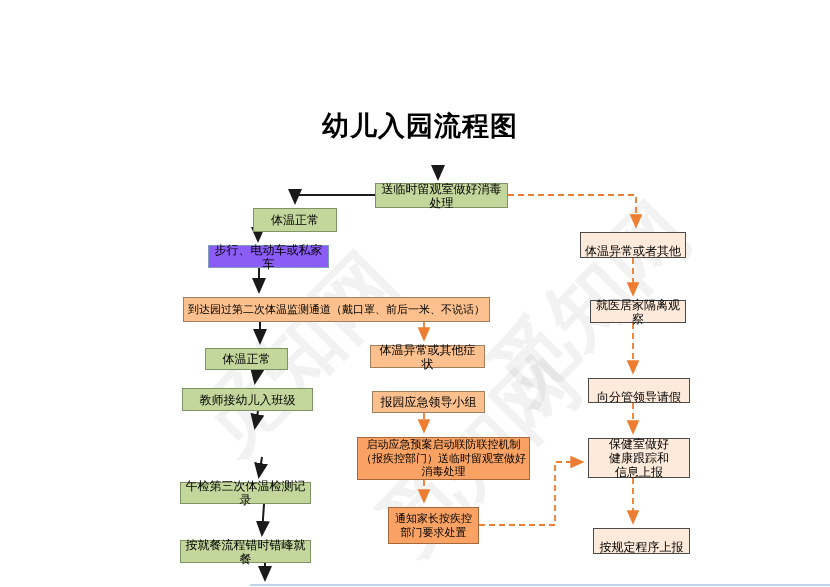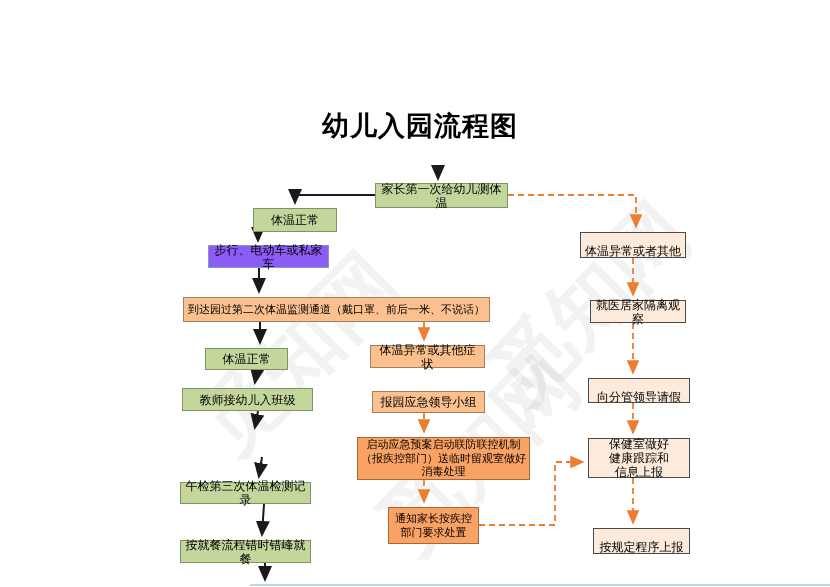--- a/index.html
+++ b/index.html
@@ -63,21 +63,21 @@
       <path d="M424,480 L424,501" marker-end="url(#mo)"></path>
       <path d="M479,525 L555,525 L555,462 L582,462" marker-end="url(#mo)"></path>
       <path d="M633,258 L633,294" marker-end="url(#mo)"></path>
       <path d="M633,323 L633,372" marker-end="url(#mo)"></path>
       <path d="M633,403 L633,432" marker-end="url(#mo)"></path>
       <path d="M633,478 L633,522" marker-end="url(#mo)"></path>
     </g>
     <path d="M250,585 L830,585" stroke="#a9c7e7" stroke-width="1.5" fill="none"></path>
   </svg>
 
-  <div class="node green" style="left:375px;top:183px;width:133px;height:25px;">家长第一次给幼儿测体温</div>
+  <div class="node green" style="left:375px;top:183px;width:133px;height:25px;">送临时留观室做好消毒处理</div>
   <div class="node green" style="left:253px;top:208px;width:84px;height:24px;">体温正常</div>
   <div class="node steel" style="left:208px;top:245px;width:121px;height:23px;">步行、电动车或私家车</div>
   <div class="node orange small" style="left:183px;top:297px;width:307px;height:25px;white-space:nowrap;">到达园过第二次体温监测通道（戴口罩、前后一米、不说话）</div>
   <div class="node green" style="left:205px;top:348px;width:83px;height:22px;">体温正常</div>
   <div class="node green" style="left:182px;top:388px;width:131px;height:23px;">教师接幼儿入班级</div>
   <div class="node green" style="left:180px;top:482px;width:131px;height:22px;">午检第三次体温检测记录</div>
   <div class="node green" style="left:180px;top:540px;width:131px;height:23px;">按就餐流程错时错峰就餐</div>
 
   <div class="node orange" style="left:370px;top:345px;width:115px;height:23px;">体温异常或其他症状</div>
   <div class="node orange" style="left:372px;top:391px;width:113px;height:22px;">报园应急领导小组</div>

